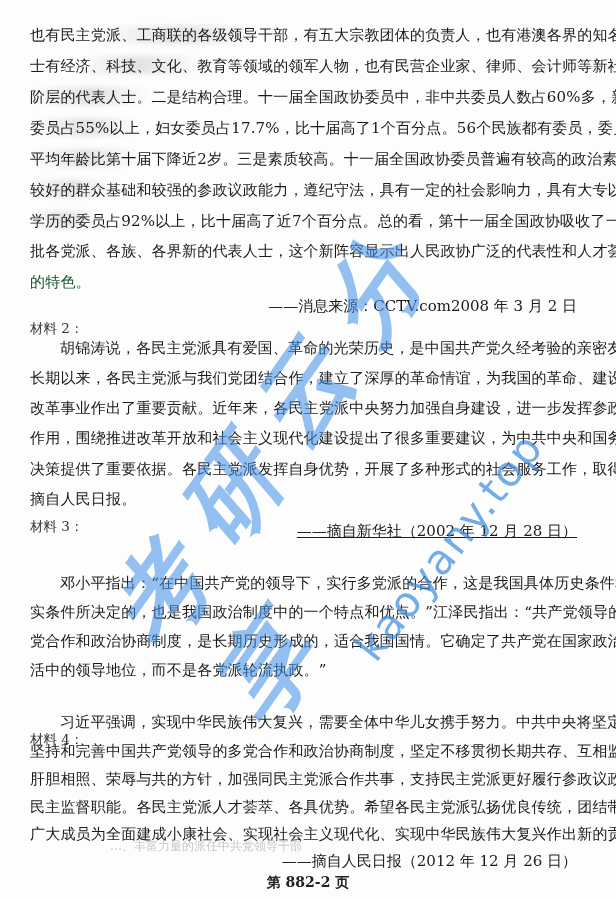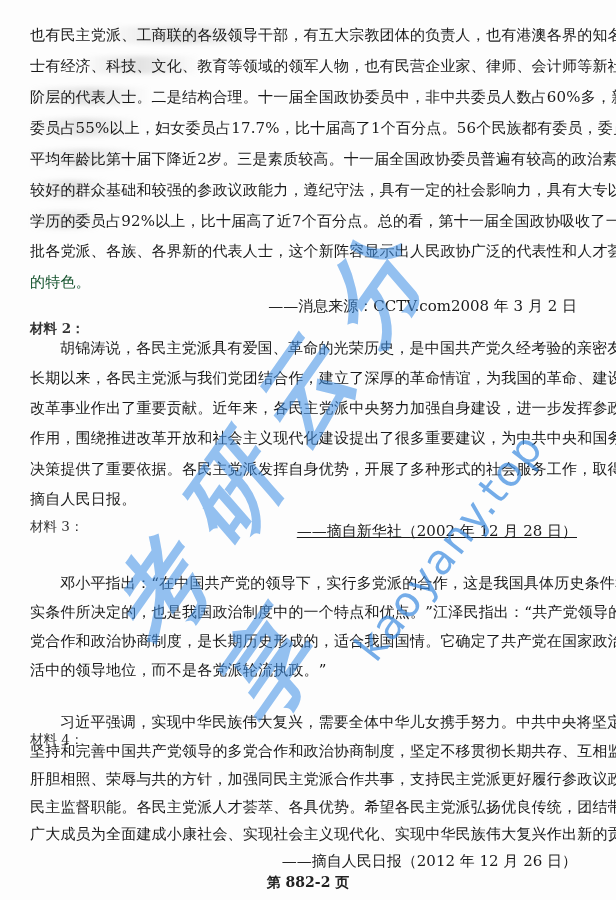--- a/index.html
+++ b/index.html
@@ -46,21 +46,21 @@
     <div class="line justify" style="top:118px;">委员占55%以上，妇女委员占17.7%，比十届高了1个百分点。56个民族都有委员，委员的</div>
     <div class="line justify" style="top:149px;">平均年龄比第十届下降近2岁。三是素质较高。十一届全国政协委员普遍有较高的政治素质、</div>
     <div class="line justify" style="top:180px;">较好的群众基础和较强的参政议政能力，遵纪守法，具有一定的社会影响力，具有大专以上</div>
     <div class="line justify" style="top:211px;">学历的委员占92%以上，比十届高了近7个百分点。总的看，第十一届全国政协吸收了一大</div>
     <div class="line justify" style="top:241px;">批各党派、各族、各界新的代表人士，这个新阵容显示出人民政协广泛的代表性和人才荟萃</div>
     <div class="line faint" style="top:272px;">的特色。</div>
     <div class="source" style="top:296px;">——消息来源：CCTV.com2008 年 3 月 2 日</div>
   </section>
 
   <section>
-    <div class="label" style="top:318px;font-weight:bold;">材料 2：</div>
+    <div class="label" style="top:318px;">材料 2：</div>
     <div class="line indent justify" style="top:338px;">胡锦涛说，各民主党派具有爱国、革命的光荣历史，是中国共产党久经考验的亲密友党。</div>
     <div class="line justify" style="top:368px;">长期以来，各民主党派与我们党团结合作，建立了深厚的革命情谊，为我国的革命、建设和</div>
     <div class="line justify" style="top:398px;">改革事业作出了重要贡献。近年来，各民主党派中央努力加强自身建设，进一步发挥参政党</div>
     <div class="line justify" style="top:428px;">作用，围绕推进改革开放和社会主义现代化建设提出了很多重要建议，为中共中央和国务院</div>
     <div class="line justify" style="top:459px;">决策提供了重要依据。各民主党派发挥自身优势，开展了多种形式的社会服务工作，取得了</div>
     <div class="line" style="top:489px;">摘自人民日报。</div>
     <div class="source" style="top:521px;text-decoration:underline;">——摘自新华社（2002 年 12 月 28 日）</div>
   </section>
 
   <section>
@@ -74,18 +74,19 @@
   <section>
     <div class="label" style="top:683px;margin-top:46px;">材料 4：</div>
     <div class="line indent justify" style="top:712px;">习近平强调，实现中华民族伟大复兴，需要全体中华儿女携手努力。中共中央将坚定不移</div>
     <div class="line justify" style="top:741px;">坚持和完善中国共产党领导的多党合作和政治协商制度，坚定不移贯彻长期共存、互相监督、</div>
     <div class="line justify" style="top:769px;">肝胆相照、荣辱与共的方针，加强同民主党派合作共事，支持民主党派更好履行参政议政、</div>
     <div class="line justify" style="top:797px;">民主监督职能。各民主党派人才荟萃、各具优势。希望各民主党派弘扬优良传统，团结带领</div>
     <div class="line justify" style="top:824px;">广大成员为全面建成小康社会、实现社会主义现代化、实现中华民族伟大复兴作出新的贡献。</div>
     <div class="source" style="top:851px;">——摘自人民日报（2012 年 12 月 26 日）</div>
   </section>
 
+  <div class="bleed" style="left:110px; top:838px;">…、丰富力量的派任中共党领导干部</div>
 
   <div class="pageno" style="top:874px;">第 882-2 页</div>
 
   <div class="wm wm-cn">考研云分享</div>
   <div class="wm wm-url">kaoyany.top</div>
 </div>
 
 </body></html>

